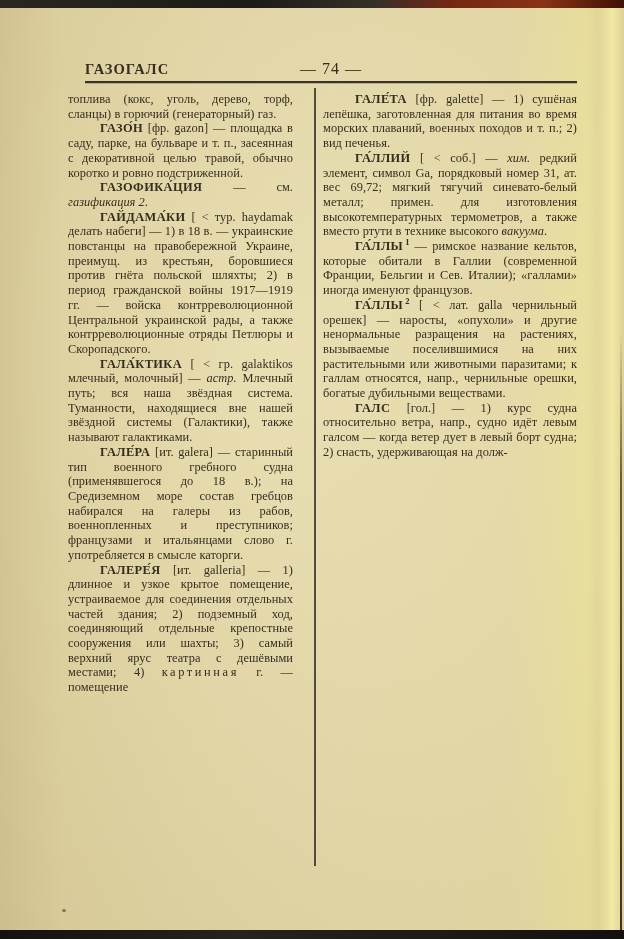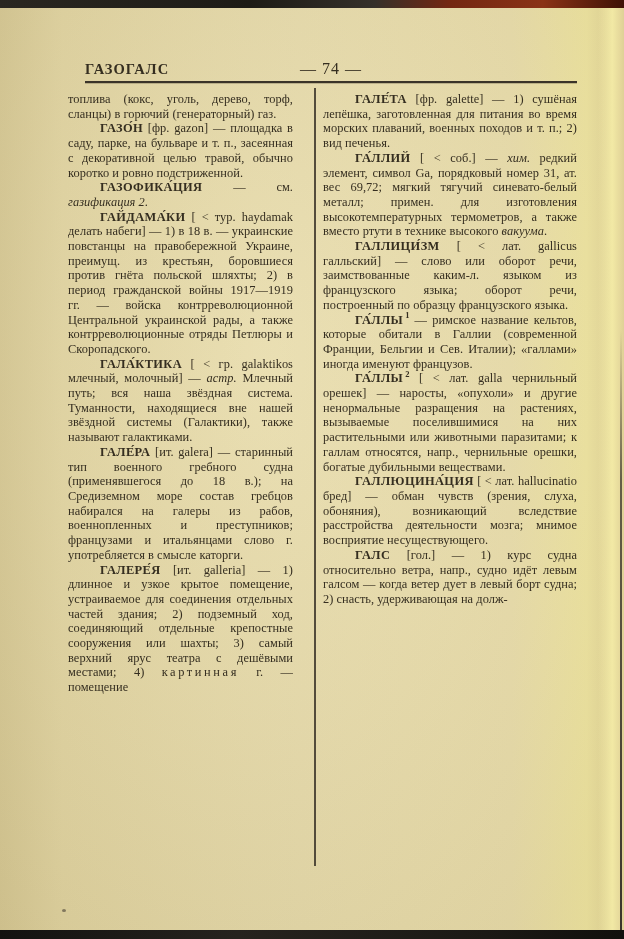--- a/index.html
+++ b/index.html
@@ -88,21 +88,19 @@
       <p class="entry"><span class="b">ГАЗО́Н</span><span> [фр. gazon] — площадка в саду, парке, на бульваре и т. п., засеянная с декоративной целью травой, обычно коротко и ровно подстриженной.</span></p>
       <p class="entry"><span class="b">ГАЗОФИКА́ЦИЯ</span><span> — см. </span><span class="i">газификация 2</span><span>.</span></p>
       <p class="entry"><span class="b">ГАЙДАМА́КИ</span><span> [ &lt; тур. haydamak делать набеги] — 1) в 18 в. — украинские повстанцы на правобережной Украине, преимущ. из крестьян, боровшиеся против гнёта польской шляхты; 2) в период гражданской войны 1917—1919 гг. — войска контрреволюционной Центральной украинской рады, а также контрреволюционные отряды Петлюры и Скоропадского.</span></p>
       <p class="entry"><span class="b">ГАЛА́КТИКА</span><span> [ &lt; гр. galaktikos млечный, молочный] — </span><span class="i">астр.</span><span> Млечный путь; вся наша звёздная система. Туманности, находящиеся вне нашей звёздной системы (Галактики), также называют галактиками.</span></p>
       <p class="entry"><span class="b">ГАЛЕ́РА</span><span> [ит. galera] — старинный тип военного гребного судна (применявшегося до 18 в.); на Средиземном море состав гребцов набирался на галеры из рабов, военнопленных и преступников; французами и итальянцами слово г. употребляется в смысле каторги.</span></p>
       <p class="entry"><span class="b">ГАЛЕРЕ́Я</span><span> [ит. galleria] — 1) длинное и узкое крытое помещение, устраиваемое для соединения отдельных частей здания; 2) подземный ход, соединяющий отдельные крепостные сооружения или шахты; 3) самый верхний ярус театра с дешёвыми местами; 4) </span><span class="sp">картинная</span><span> г. — помещение</span></p>
     </div>
   <div class="column col-right" id="col-right">
       <p class="entry"><span class="b">ГАЛЕ́ТА</span><span> [фр. galette] — 1) сушёная лепёшка, заготовленная для питания во время морских плаваний, военных походов и т. п.; 2) вид печенья.</span></p>
       <p class="entry"><span class="b">ГА́ЛЛИЙ</span><span> [ &lt; соб.] — </span><span class="i">хим.</span><span> редкий элемент, символ Ga, порядковый номер 31, ат. вес 69,72; мягкий тягучий синевато-белый металл; примен. для изготовления высокотемпературных термометров, а также вместо ртути в технике высокого </span><span class="i">вакуума</span><span>.</span></p>
-      <p class="entry"><span class="b">ГАЛЛИЦИ́ЗМ</span><span> [ &lt; лат. gallicus галльский] — слово или оборот речи, заимствованные каким-л. языком из французского языка; оборот речи, построенный по образцу французского языка.</span></p>
       <p class="entry"><span class="b">ГА́ЛЛЫ</span><span class="sup">1</span><span> — римское название кельтов, которые обитали в Галлии (современной Франции, Бельгии и Сев. Италии); «галлами» иногда именуют французов.</span></p>
       <p class="entry"><span class="b">ГА́ЛЛЫ</span><span class="sup">2</span><span> [ &lt; лат. galla чернильный орешек] — наросты, «опухоли» и другие ненормальные разращения на растениях, вызываемые поселившимися на них растительными или животными паразитами; к галлам относятся, напр., чернильные орешки, богатые дубильными веществами.</span></p>
-      <p class="entry"><span class="b">ГАЛЛЮЦИНА́ЦИЯ</span><span> [ &lt; лат. hallucinatio бред] — обман чувств (зрения, слуха, обоняния), возникающий вследствие расстройства деятельности мозга; мнимое восприятие несуществующего.</span></p>
       <p class="entry"><span class="b">ГАЛС</span><span> [гол.] — 1) курс судна относительно ветра, напр., судно идёт левым галсом — когда ветер дует в левый борт судна; 2) снасть, удерживающая на долж-</span></p>
     </div>
 
   <div class="speck"></div>
 </div>
 
 </body></html>

